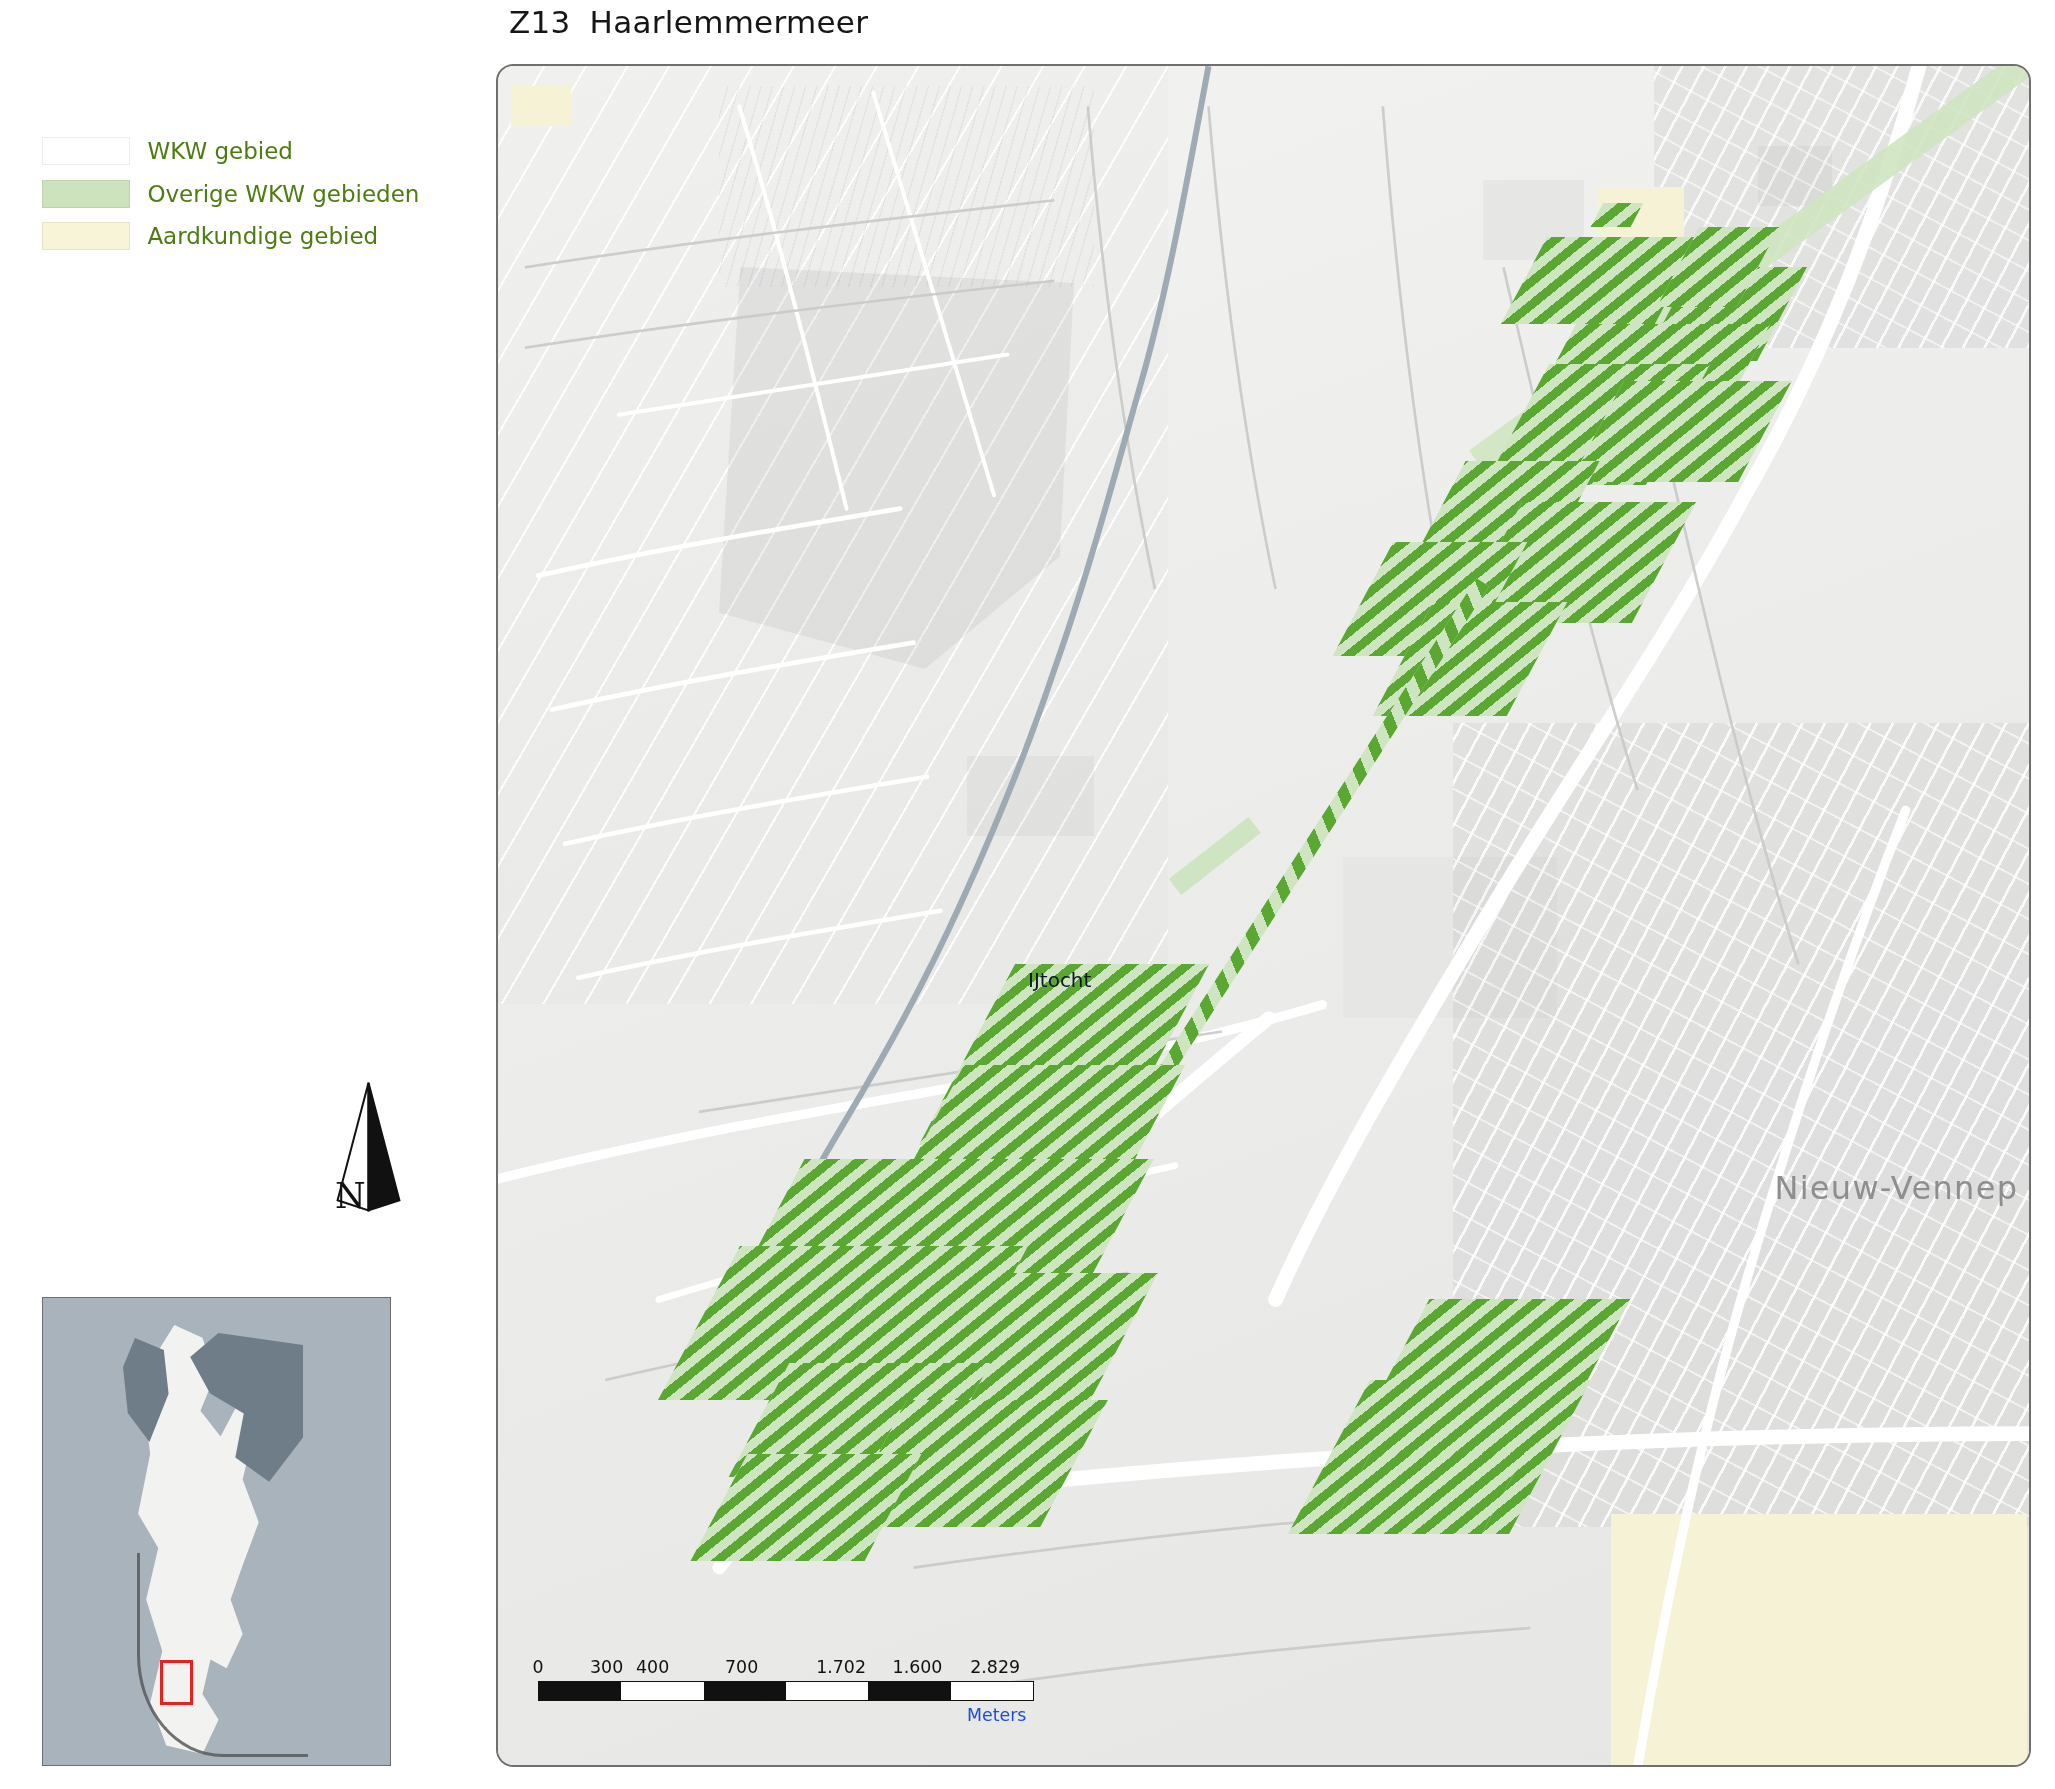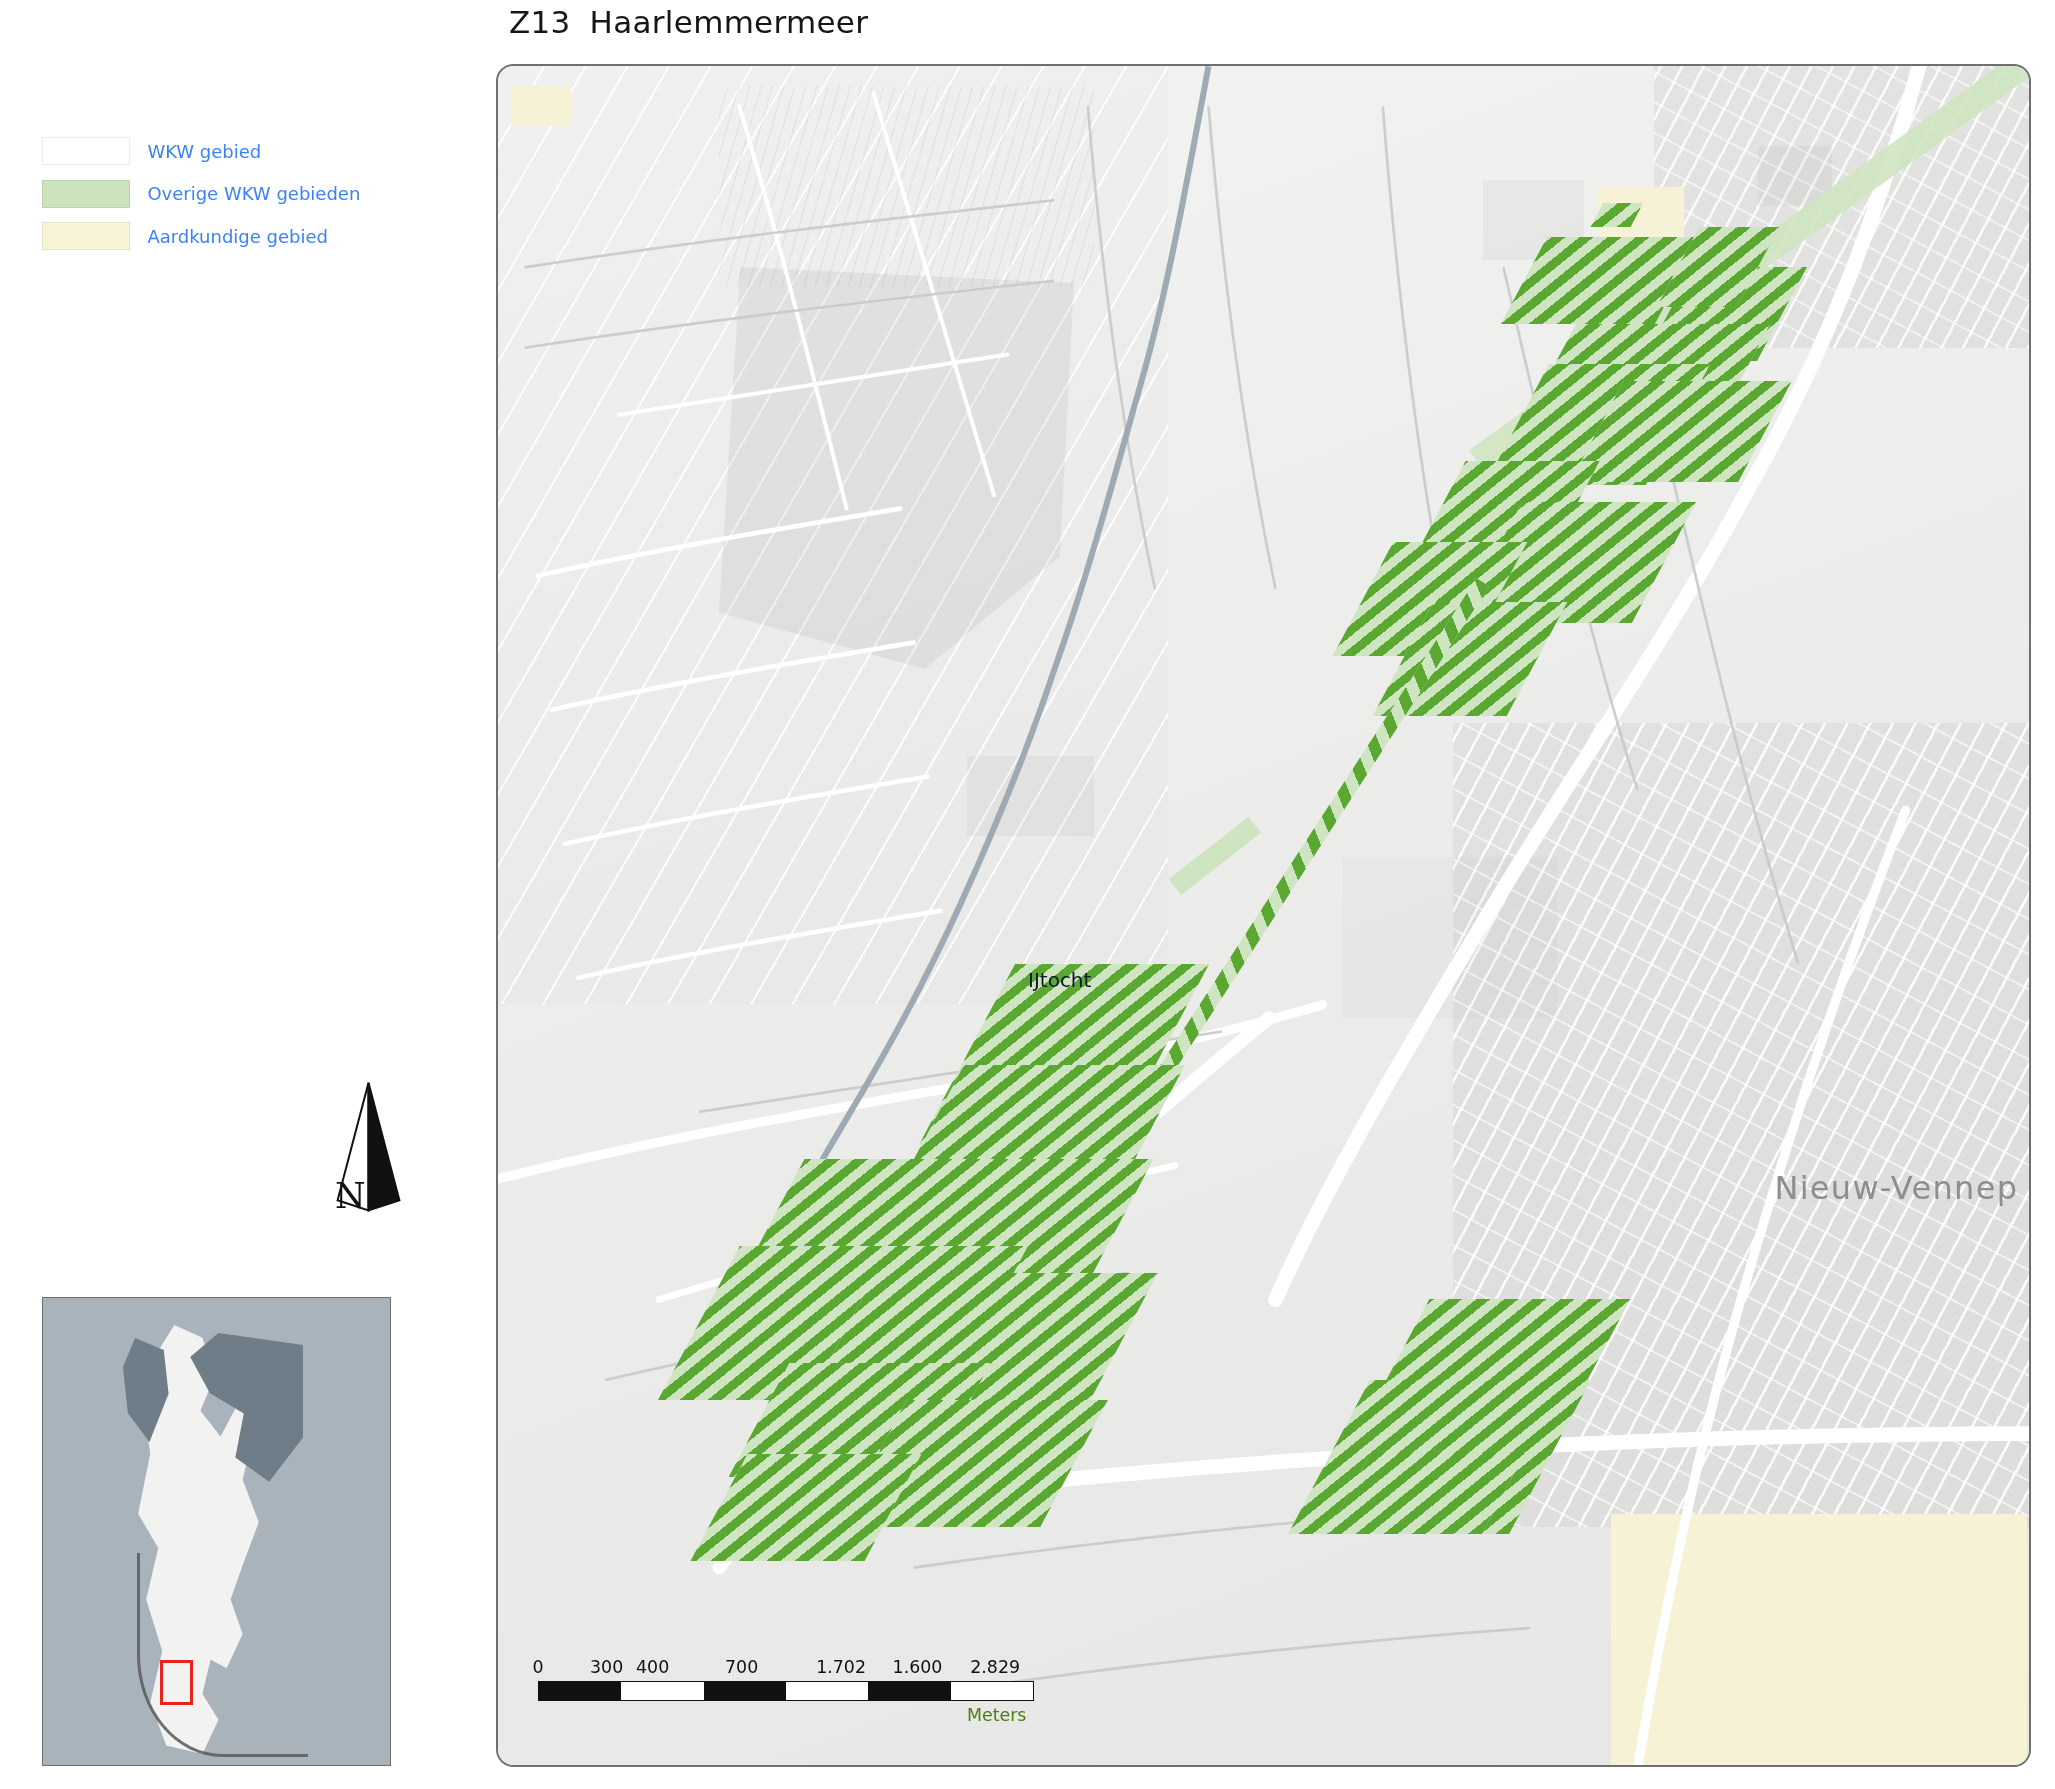--- a/index.html
+++ b/index.html
@@ -59,22 +59,22 @@
         -55deg,
         #56a game 0 0,
         #5aa832 0px, #5aa832 9.4px,
         #ffffff 9.4px, #ffffff 18px
       );
     background-color: #ffffff;
   }
   .sw-overige { background: #cce3bd; }
   .sw-aard { background: #f7f4d8; }
   .legend-label {
-    font-size: 18px;
-    color: #3b82f6;
+    font-size: 23px;
+    color: #4d7c0f;
   }
 
   
   #north-arrow {
     position: absolute;
     left: 308px;
     top: 1076px;
     width: 121px;
     height: 168px;
   }
@@ -275,21 +275,21 @@
     border: 1.3px solid #111;
     box-sizing: border-box;
   }
   #scale-bar-graphic div { flex: 1 1 0; }
   .sb-dark { background: #111; }
   .sb-light { background: #ffffff; }
   #scale-units {
     margin-top: 4px;
     margin-left: 429px;
     font-size: 17.4px;
-    color: #4d7c0f;
+    color: #1d4ed8;
   }
 </style>
 </head>
 <body>
 
 <div id="map-title">
   <span class="code">Z13</span><span>Haarlemmermeer</span>
 </div>
 
 <div id="legend">

